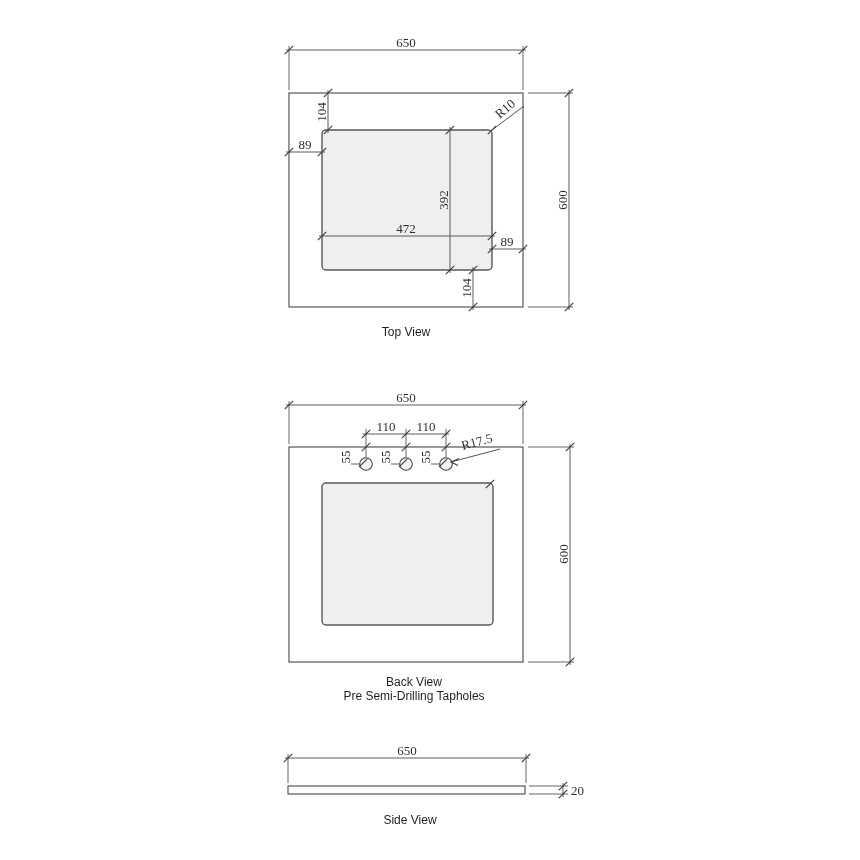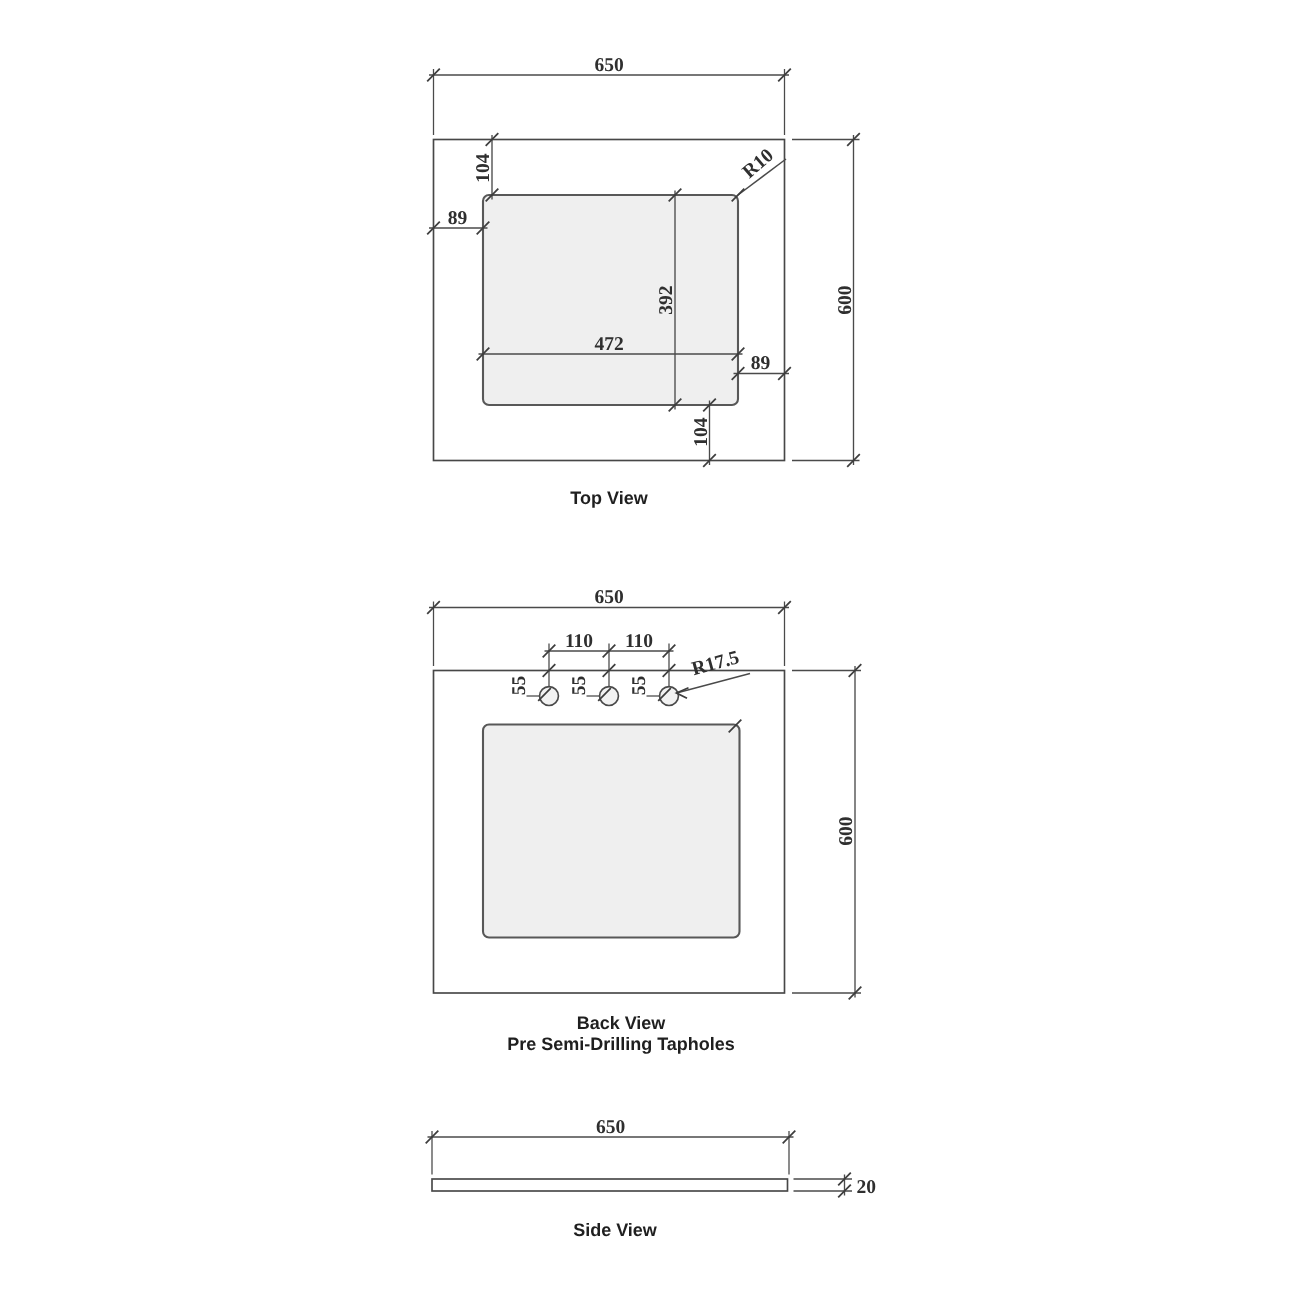--- a/index.html
+++ b/index.html
@@ -1,16 +1,16 @@
 <!DOCTYPE html>
 <html><head>
 <meta charset="utf-8">
 <style>
   html,body{margin:0;padding:0;background:#ffffff;}
-  .canvas{position:relative;width:860px;height:860px;background:#ffffff;overflow:hidden;font-weight:bold;}
+  .canvas{position:relative;width:860px;height:860px;background:#ffffff;overflow:hidden;}
   svg{position:absolute;left:0;top:0;}
   .geo{fill:none;stroke:#474747;stroke-width:1.1;}
   .cut{fill:#efefef;stroke:#585858;stroke-width:1.4;}
   .slab{fill:#ffffff;stroke:#474747;stroke-width:1.1;}
   .hole{fill:#f2f2f2;stroke:#4a4a4a;stroke-width:1.1;}
   .dl{stroke:#4a4a4a;stroke-width:0.9;fill:none;}
   .xl{stroke:#4a4a4a;stroke-width:0.85;fill:none;}
   .ldr{stroke:#4a4a4a;stroke-width:0.95;fill:none;}
   .tkp{stroke:#3d3d3d;stroke-width:1.15;fill:none;}
   text.dim{font-family:"Liberation Serif",serif;font-size:13px;fill:#2f2f2f;text-anchor:middle;}

